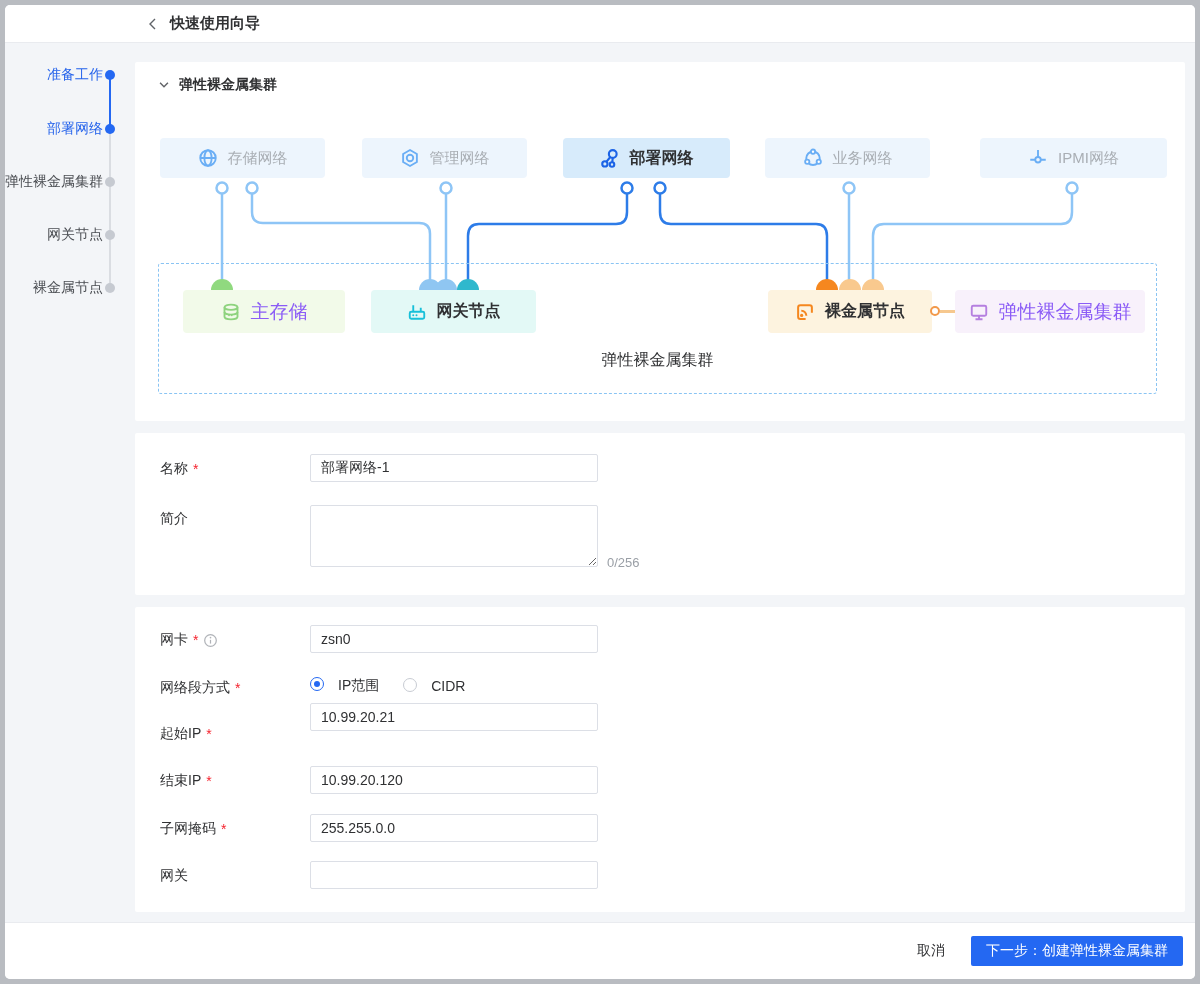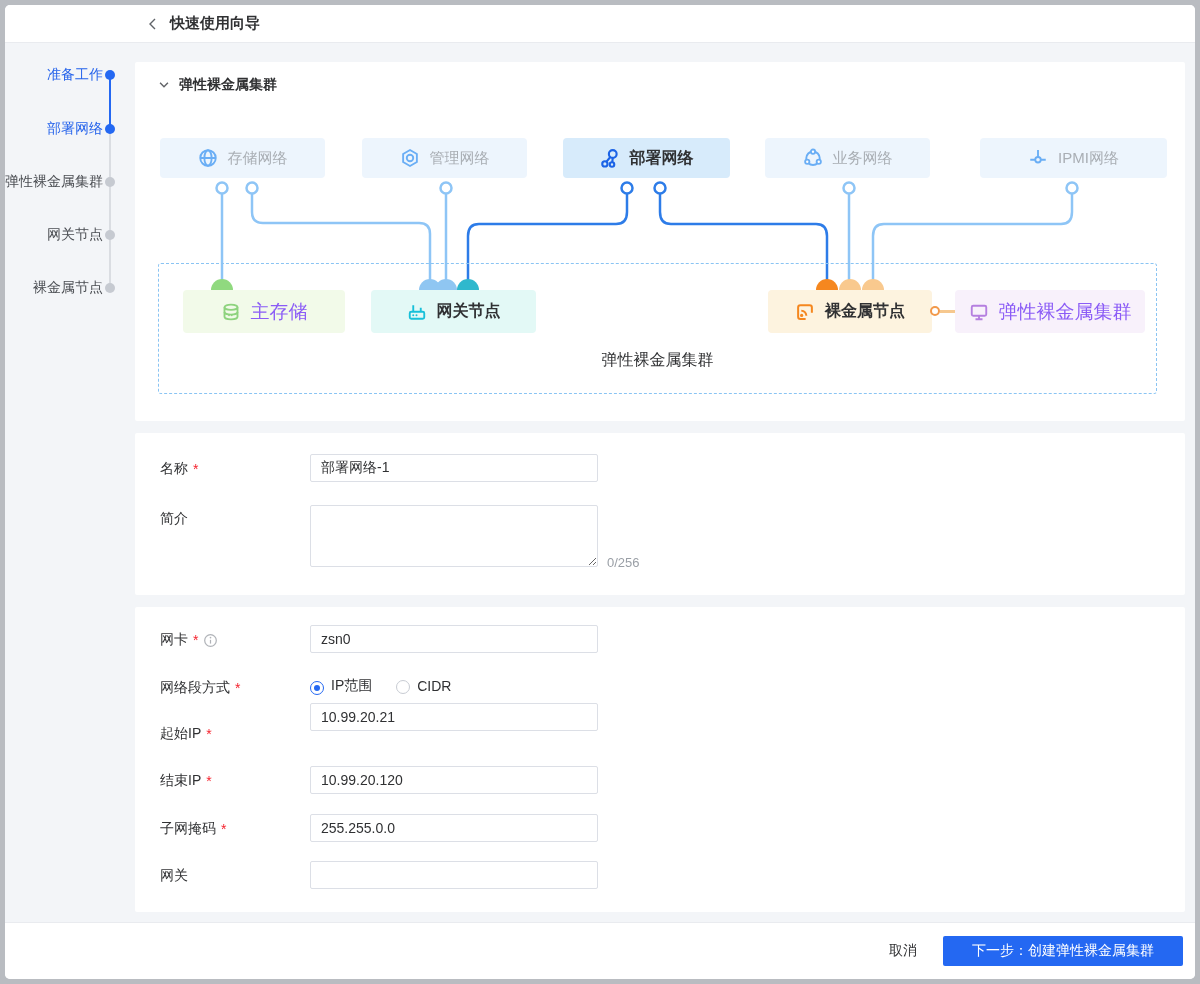--- a/index.html
+++ b/index.html
@@ -8,21 +8,21 @@
   .frame-inner{position:relative;width:1190px;height:974px;}
 
   
   .hdr{position:absolute;top:0;left:0;right:0;height:37px;background:#fff;border-bottom:1px solid #e9ebef;display:flex;align-items:center;padding-left:11px;}
   .hdr .back{margin-left:128px;width:18px;height:18px;color:#5f6368;cursor:pointer;display:flex;align-items:center;justify-content:center;}
   .hdr .ttl{margin-left:8px;font-size:15px;font-weight:700;color:#303133;}
 
   
   .ftr{position:absolute;left:0;right:0;bottom:0;height:57px;background:#fff;border-top:1px solid #e9ebef;display:flex;align-items:center;justify-content:flex-end;padding-right:12px;box-sizing:border-box;gap:26px;}
   .btn-text{font-size:14px;color:#303133;cursor:pointer;}
-  .btn-primary{height:30px;padding:0 29px;background:#2468f2;color:#fff;font-size:14px;border:none;border-radius:2px;display:flex;align-items:center;cursor:pointer;font-family:inherit;}
+  .btn-primary{height:30px;padding:0 15px;background:#2468f2;color:#fff;font-size:14px;border:none;border-radius:2px;display:flex;align-items:center;cursor:pointer;font-family:inherit;}
 
   
   .steps{position:absolute;left:0;top:0;width:120px;}
   .steps .rail{position:absolute;left:104px;top:70px;width:2px;height:213px;background:#dadde2;}
   .steps .rail-active{position:absolute;left:104px;top:70px;width:2px;height:54px;background:#2468f2;}
   .step{position:absolute;left:0;width:98px;text-align:right;font-size:14px;color:#4a4d52;transform:translateY(-50%);cursor:pointer;white-space:nowrap;}
   .step.on{color:#2563eb;}
   .dot{position:absolute;left:100px;width:10px;height:10px;border-radius:50%;background:#c6cad1;transform:translateY(-50%);}
   .dot.on{background:#2468f2;}
 
@@ -60,21 +60,21 @@
   .link-line{position:absolute;left:805px;top:248px;width:15px;height:3px;background:#f6c88f;}
 
   
   .flabel{position:absolute;left:25px;font-size:14px;color:#303133;display:flex;align-items:center;gap:5px;}
   .req{color:#f5222d;}
   .finput{position:absolute;left:175px;width:288px;height:28px;border:1px solid #dcdfe6;border-radius:2px;padding:0 10px;box-sizing:border-box;font-size:14px;color:#303133;font-family:inherit;background:#fff;}
   textarea.finput{height:62px;padding-top:6px;resize:both;}
   .counter{position:absolute;left:472px;font-size:13px;color:#9a9fa6;}
   .info{width:15px;height:15px;color:#b0b3b8;display:inline-flex;}
   .radio-row{position:absolute;left:175px;display:flex;align-items:center;gap:24px;}
-  .radio{display:flex;align-items:flex-end;gap:7px;cursor:pointer;}
+  .radio{display:flex;align-items:flex-start;gap:14px;cursor:pointer;}
   .rdot{width:14px;height:14px;border-radius:50%;border:1px solid #c8ccd3;background:#fff;box-sizing:border-box;position:relative;}
   .radio.sel .rdot{border-color:#2468f2;}
   .radio.sel .rdot::after{content:"";position:absolute;left:3px;top:3px;width:6px;height:6px;border-radius:50%;background:#2468f2;}
   .rlab{font-size:14px;color:#303133;}
 </style>
 </head>
 <body>
 
 <div class="stage">
 <div class="frame">

